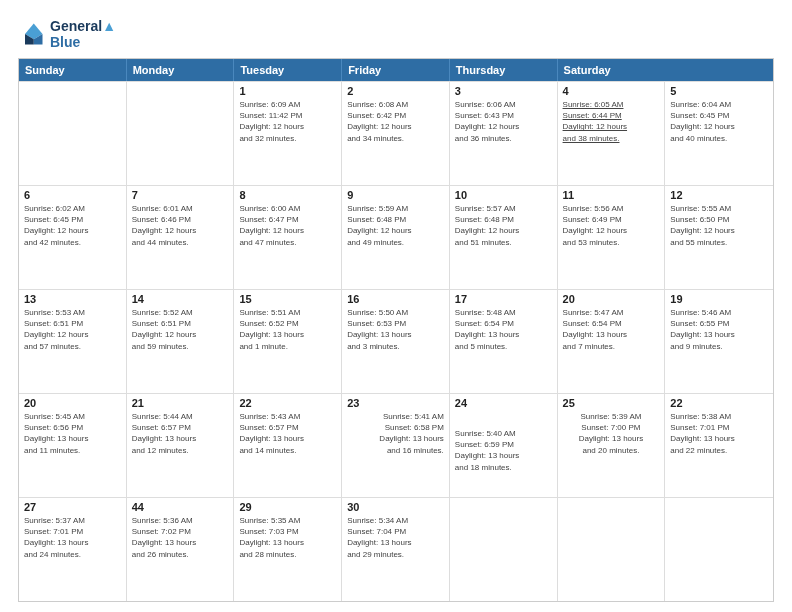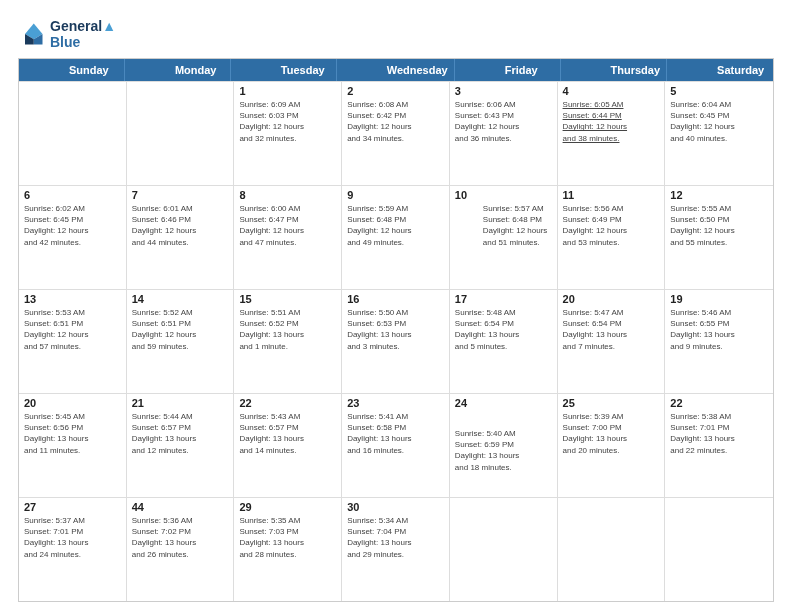--- a/index.html
+++ b/index.html
@@ -56,21 +56,20 @@
       grid-template-columns: repeat(7, 1fr);
       background: #2e6da4;
     }
     .cal-header-cell {
       color: #fff;
       font-size: 11px;
       font-weight: bold;
       padding: 5px 6px;
       text-align: left;
       border-right: 1px solid #4a88be;
-      margin-left: 44px;
     }
     .cal-header-cell:last-child { border-right: none; }
     .cal-body {
       flex: 1;
       display: flex;
       flex-direction: column;
     }
     .cal-row {
       display: grid;
       grid-template-columns: repeat(7, 1fr);
@@ -120,33 +119,32 @@
       <div class="month-title"></div>
       <div class="location"></div>
     </div>
   </div>
 
   <div class="calendar">
     <div class="cal-header" id="cal-header">
         <div class="cal-header-cell">Sunday</div>
         <div class="cal-header-cell">Monday</div>
         <div class="cal-header-cell">Tuesday</div>
-        <div class="cal-header-cell">Wednesday</div>
         <div class="cal-header-cell">Friday</div>
         <div class="cal-header-cell">Thursday</div>
         <div class="cal-header-cell">Saturday</div>
       </div>
     <div class="cal-body" id="cal-body">
         <div class="cal-row">
           <div class="cal-cell empty"></div>
           <div class="cal-cell empty"></div>
           <div class="cal-cell">
             <span class="day-num">1</span>
             <div class="day-info" style="white-space: pre-line;">Sunrise: 6:09 AM
-Sunset: 6:03 PM
+Sunset: 11:42 PM
 Daylight: 12 hours
 and 32 minutes.</div>
           </div>
           <div class="cal-cell">
             <span class="day-num">2</span>
             <div class="day-info" style="white-space: pre-line;">Sunrise: 6:08 AM
 Sunset: 6:42 PM
 Daylight: 12 hours
 and 34 minutes.</div>
           </div>
@@ -196,21 +194,21 @@
           </div>
           <div class="cal-cell">
             <span class="day-num">9</span>
             <div class="day-info" style="white-space: pre-line;">Sunrise: 5:59 AM
 Sunset: 6:48 PM
 Daylight: 12 hours
 and 49 minutes.</div>
           </div>
           <div class="cal-cell">
             <span class="day-num">10</span>
-            <div class="day-info" style="white-space: pre-line; margin-left: 28px;">Sunrise: 5:57 AM
+            <div class="day-info" style="white-space: pre-line;">Sunrise: 5:57 AM
 Sunset: 6:48 PM
 Daylight: 12 hours
 and 51 minutes.</div>
           </div>
           <div class="cal-cell">
             <span class="day-num">11</span>
             <div class="day-info" style="white-space: pre-line;">Sunrise: 5:56 AM
 Sunset: 6:49 PM
 Daylight: 12 hours
 and 53 minutes.</div>
@@ -291,35 +289,35 @@
           </div>
           <div class="cal-cell">
             <span class="day-num">22</span>
             <div class="day-info" style="white-space: pre-line;">Sunrise: 5:43 AM
 Sunset: 6:57 PM
 Daylight: 13 hours
 and 14 minutes.</div>
           </div>
           <div class="cal-cell">
             <span class="day-num">23</span>
-            <div class="day-info" style="white-space: pre-line;">Sunrise: 5:41 AM
+            <div class="day-info" style="white-space: pre-line; text-align: right;">Sunrise: 5:41 AM
 Sunset: 6:58 PM
 Daylight: 13 hours
 and 16 minutes.</div>
           </div>
           <div class="cal-cell">
             <span class="day-num">24</span>
             <div class="day-info" style="white-space: pre-line; margin-top: 19px;">Sunrise: 5:40 AM
 Sunset: 6:59 PM
 Daylight: 13 hours
 and 18 minutes.</div>
           </div>
           <div class="cal-cell">
             <span class="day-num">25</span>
-            <div class="day-info" style="white-space: pre-line;">Sunrise: 5:39 AM
+            <div class="day-info" style="white-space: pre-line; text-align: center;">Sunrise: 5:39 AM
 Sunset: 7:00 PM
 Daylight: 13 hours
 and 20 minutes.</div>
           </div>
           <div class="cal-cell">
             <span class="day-num">22</span>
             <div class="day-info" style="white-space: pre-line;">Sunrise: 5:38 AM
 Sunset: 7:01 PM
 Daylight: 13 hours
 and 22 minutes.</div>

